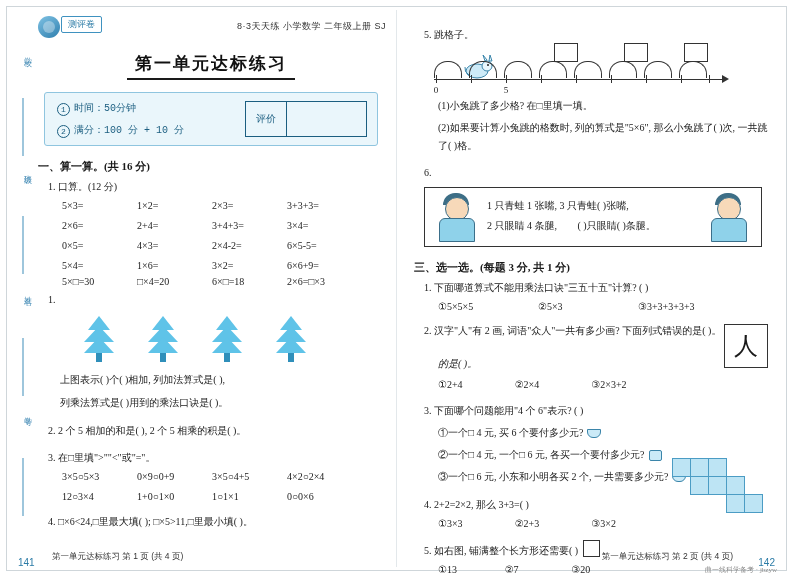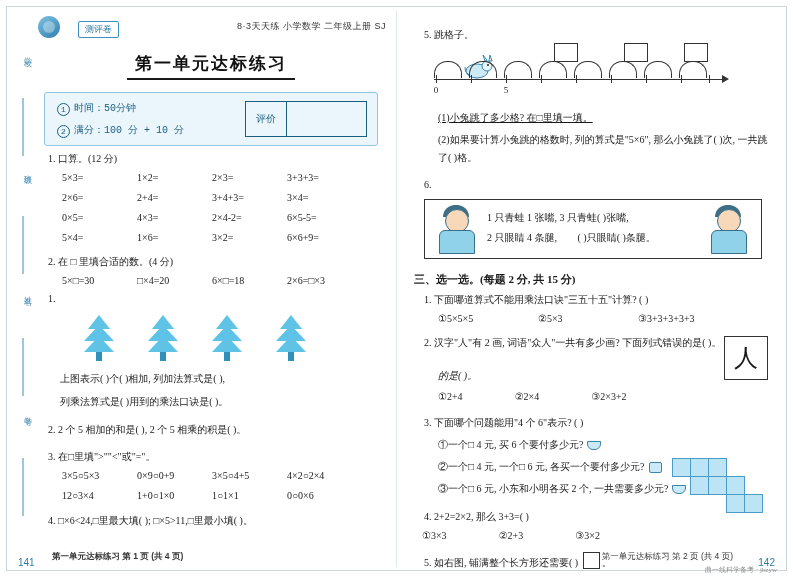--- a/index.html
+++ b/index.html
@@ -22,21 +22,21 @@
     position:absolute;left:14px;top:40px;width:18px;height:500px;
     font-size:8px;color:#4a8fb8;text-align:center;
   }
   .bind .seg{position:absolute;left:0;width:18px;writing-mode:vertical-rl;letter-spacing:2px;}
   .bind .dash{position:absolute;left:8px;width:1px;background:#9ec6dc;}
 
   
   .lp{position:absolute;left:36px;top:16px;width:350px;height:540px;}
   .rp{position:absolute;left:412px;top:16px;width:360px;height:540px;}
 
-  .logo-row{display:flex;align-items:flex-end;gap:18px;margin-left:2px;}
+  .logo-row{display:flex;align-items:flex-start;gap:1px;margin-left:2px;}
   .logo-badge{
     width:22px;height:22px;border-radius:50%;
     background:linear-gradient(145deg,#7fc2e4,#2f7fae);
     position:relative;flex:none;
   }
   .logo-badge:after{
     content:"";position:absolute;left:5px;top:5px;width:12px;height:12px;border-radius:50%;
     background:#ffffff;opacity:.35;
   }
   .tag{
@@ -131,21 +131,21 @@
   .cupB{display:inline-block;width:16px;height:12px;vertical-align:-3px;position:relative;}
   .cupB:before{content:"";position:absolute;left:2px;top:1px;width:11px;height:9px;border:1px solid #3b85aa;border-radius:2px;background:#cbeaf7;}
 
   
   .footer{position:absolute;bottom:14px;font-size:8.5px;color:#333;font-family:"Liberation Sans",sans-serif;}
   .pgnum{
     position:absolute;bottom:9px;font-size:10px;color:#2b7ba6;font-family:"Liberation Sans",sans-serif;
   }
   .pgnum.l{left:18px;}
   .pgnum.r{right:18px;}
-  .footer.l{left:52px;font-weight:bold;}
+  .footer.l{left:52px;}
   .footer.r{right:60px;}
   .brand{position:absolute;right:16px;bottom:2px;font-size:7px;color:#888;}
 </style>
 </head>
 <body>
 
 <div class="page">
   <div class="frame"></div>
   <div class="center-gutter"></div>
 
@@ -177,41 +177,41 @@
       </div>
       <div class="line l2">
         <span class="circnum">2</span><span>满分：100 分 + 10 分</span>
       </div>
       <div class="evalbox">
         <div class="c1">评价</div>
         <div class="c2"></div>
       </div>
     </div>
 
+    <div class="sec">一、算一算。(共 16 分)</div>
     <div class="q">1. 口算。(12 分)</div>
     <div class="grid4">
       <span>5×3=</span>
       <span>1×2=</span>
       <span>2×3=</span>
       <span>3+3+3=</span>
       <span>2×6=</span>
       <span>2+4=</span>
       <span>3+4+3=</span>
       <span>3×4=</span>
       <span>0×5=</span>
       <span>4×3=</span>
       <span>2×4-2=</span>
       <span>6×5-5=</span>
       <span>5×4=</span>
       <span>1×6=</span>
       <span>3×2=</span>
       <span>6×6+9=</span>
     </div>
 
-    <div class="q" style="margin-top:10px;">2. 在 □ 里填合适的数。(4 分)</div>
     <div class="grid4">
       <span>5×□=30</span>
       <span>□×4=20</span>
       <span>6×□=18</span>
       <span>2×6=□×3</span>
     </div>
 
     <div class="q">1.</div>
 
     <div class="trees">
@@ -297,21 +297,21 @@
       <div class="tick" style="left:212px;"></div>
       <div class="tick" style="left:247px;"></div>
       <div class="tick" style="left:275px;"></div>
       <div class="lbl" style="left:2px;">0</div>
       <div class="lbl" style="left:72px;">5</div>
       <div style="position:absolute;left:120px;top:-6px;width:22px;height:17px;border:1px solid #333;"></div>
       <div style="position:absolute;left:190px;top:-6px;width:22px;height:17px;border:1px solid #333;"></div>
       <div style="position:absolute;left:250px;top:-6px;width:22px;height:17px;border:1px solid #333;"></div>
     </div>
 
-    <div class="rq2" style="margin-top:14px;text-decoration:underline;">
+    <div class="rq2" style="margin-top:2px;">
       <span>(1)小兔跳了多少格? 在□里填一填。</span>
     </div>
     <div class="rq2">(2)如果要计算小兔跳的格数时, 列的算式是"5×6", 那么小兔跳了(    )次, 一共跳了(    )格。</div>
 
     <div class="rq" style="margin-top:9px;">6.</div>
     <div class="q6box">
       <div class="kid left">
         <div class="hair"></div>
           <div class="head"></div>
           <div class="body"></div>
@@ -322,21 +322,21 @@
           <div class="body"></div>
       </div>
       <div class="q6inner">
         <div><span>1 只青蛙 1 张嘴,</span>
           <span style="margin-left:0;">3 只青蛙(        )张嘴,</span></div>
         <div><span>2 只眼睛 4 条腿,</span>
           <span style="margin-left:18px;">(        )只眼睛(        )条腿。</span></div>
       </div>
     </div>
 
-    <div class="sec" style="margin-top:13px;">三、选一选。(每题 2 分, 共 15 分)</div>
+    <div class="sec" style="margin-top:13px;">三、选一选。(每题 3 分, 共 1 分)</div>
 
     <div class="rq">1. 下面哪道算式不能用乘法口诀"三五十五"计算? (        )</div>
     <div class="grid3" style="margin-left:26px;width:300px;">
       <span>①5×5×5</span>
       <span>②5×3</span>
       <span>③3+3+3+3+3</span>
     </div>
 
     <div class="rq" style="margin-top:10px;position:relative;">
       <span>2. 汉字"人"有 2 画, 词语"众人"一共有多少画? 下面列式错误的是(        )。</span>
@@ -357,21 +357,21 @@
     <div class="rq2">
       <span>②一个□ 4 元, 一个□ 6 元, 各买一个要付多少元?</span>
       <span class="cupB"></span>
     </div>
     <div class="rq2">
       <span>③一个□ 6 元, 小东和小明各买 2 个, 一共需要多少元?</span>
       <span class="cupA"></span>
     </div>
 
     <div class="rq" style="margin-top:10px;">4. 2+2=2×2, 那么 3+3=(        )</div>
-    <div class="grid3" style="margin-left:10px;width:230px;">
+    <div class="grid3" style="margin-left:26px;width:230px;">
       <span>①3×3</span>
       <span>②2+3</span>
       <span>③3×2</span>
     </div>
 
     <div class="rq" style="margin-top:11px;">
       <span>5. 如右图, 铺满整个长方形还需要(        )</span>
       <span class="sqbox-s"></span>。
     </div>
     <div class="grid3" style="margin-left:26px;width:200px;">

